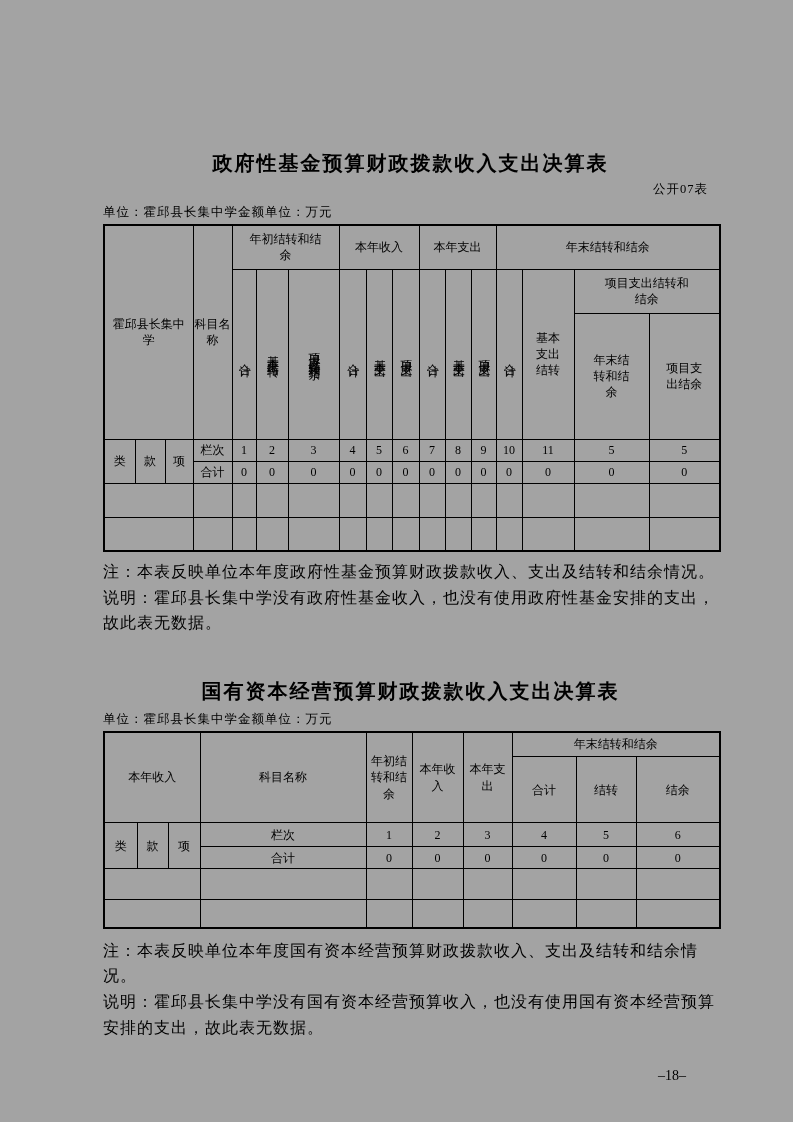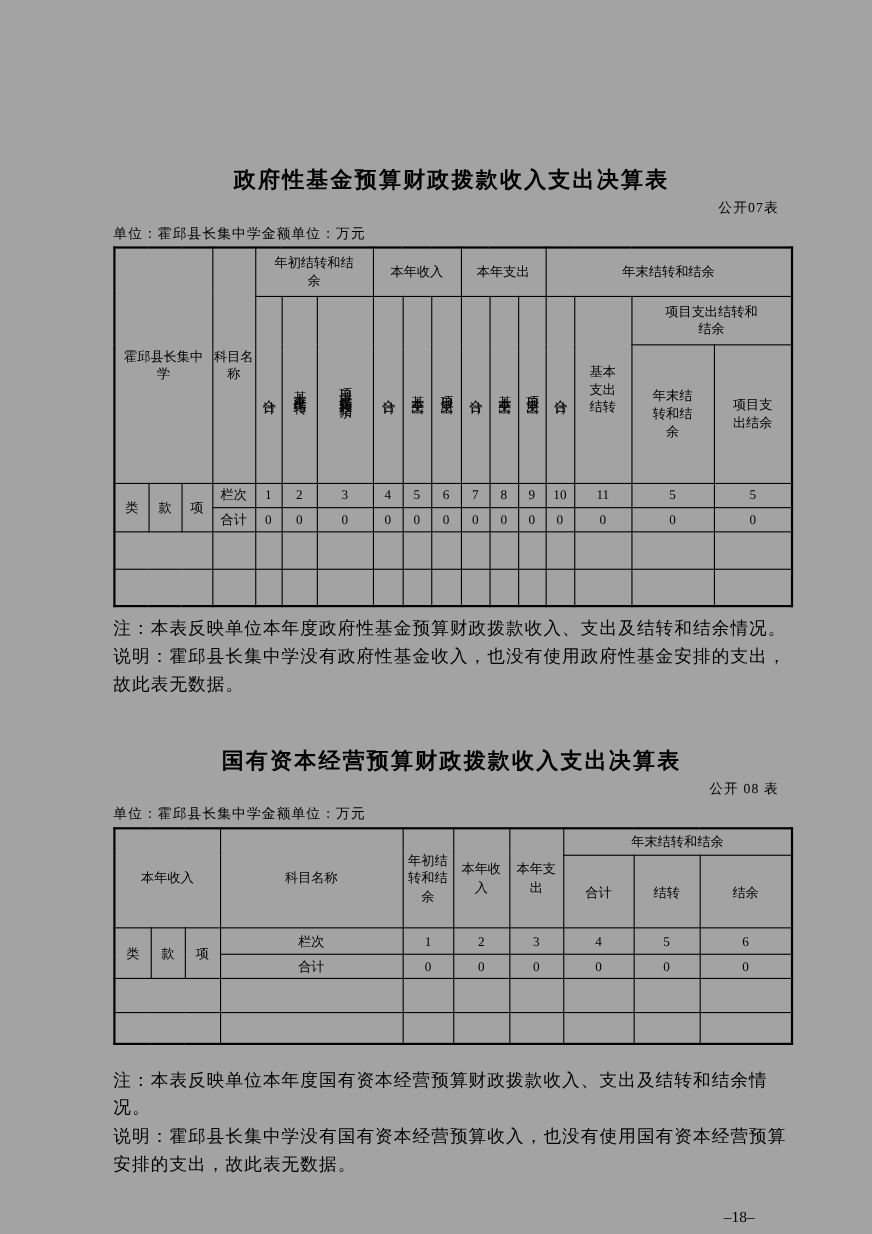--- a/index.html
+++ b/index.html
@@ -208,21 +208,20 @@
   </tbody>
     </table>
 
   <div class="notes">
     <div>注：本表反映单位本年度政府性基金预算财政拨款收入、支出及结转和结余情况。</div>
     <div>说明：霍邱县长集中学没有政府性基金收入，也没有使用政府性基金安排的支出，故此表无数据。</div>
   </div>
 
   <div class="section2">
     <h1 class="doc-title">国有资本经营预算财政拨款收入支出决算表</h1>
-    <div class="form-no">公开 08 表</div>
     <div class="unit-row">
       <span>单位：霍邱县长集中学</span>
       <span>金额单位：万元</span>
     </div>
 
     <table class="acct">
       <colgroup>
         <col style="width:33px">
           <col style="width:31px">
           <col style="width:32px">
@@ -285,21 +284,21 @@
         <td></td>
             <td></td>
         <td></td>
             <td></td>
         <td></td>
             <td></td>
       </tr>
     </tbody>
       </table>
 
-    <div class="notes" style="margin-top:20px">
+    <div class="notes" style="margin-top:9px">
       <div>注：本表反映单位本年度国有资本经营预算财政拨款收入、支出及结转和结余情况。</div>
       <div>说明：霍邱县长集中学没有国有资本经营预算收入，也没有使用国有资本经营预算安排的支出，故此表无数据。</div>
     </div>
   </div>
 
   <div class="page-no">–18–</div>
 
 </div>
 
 </body></html>

